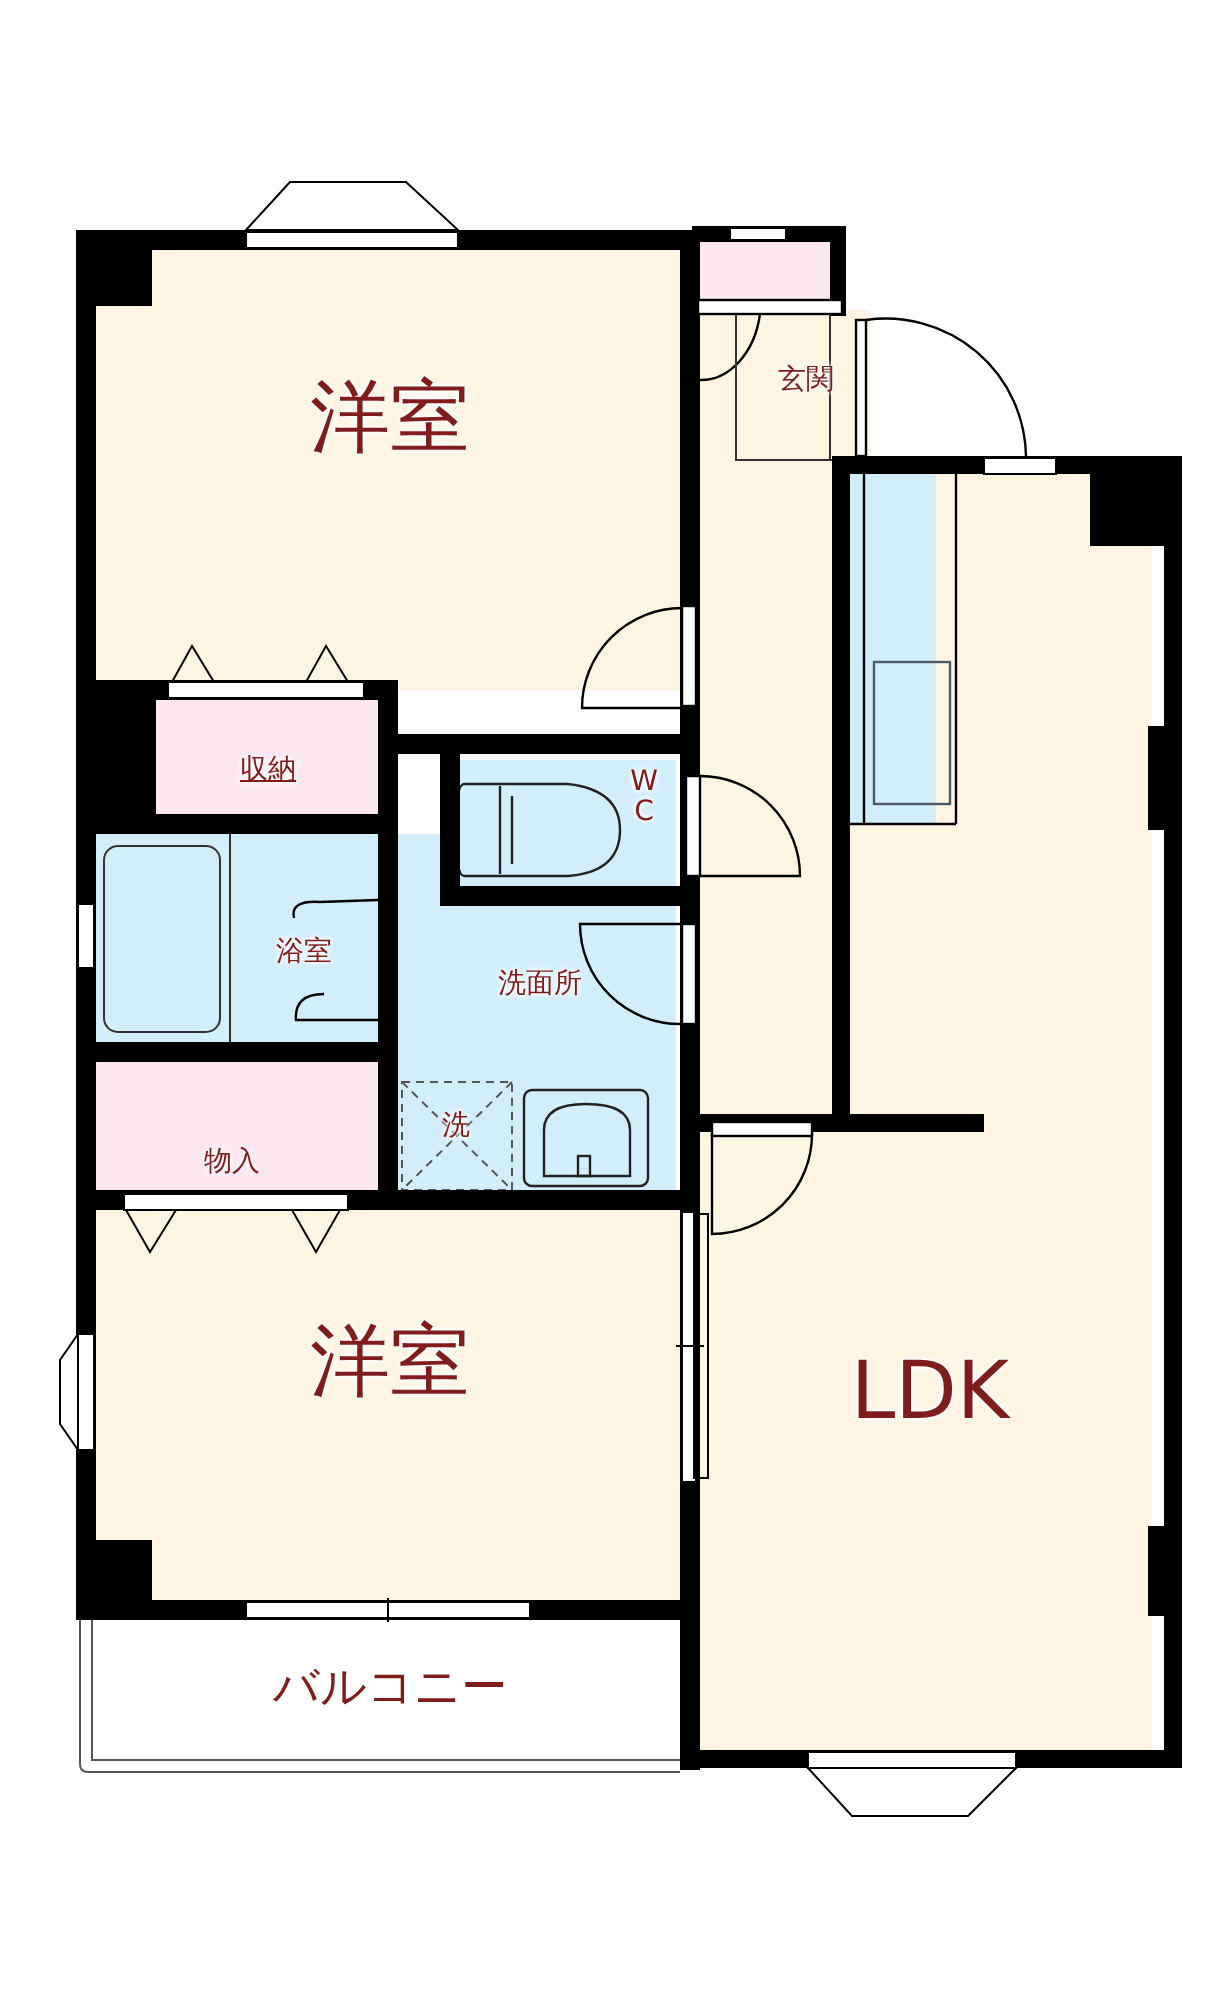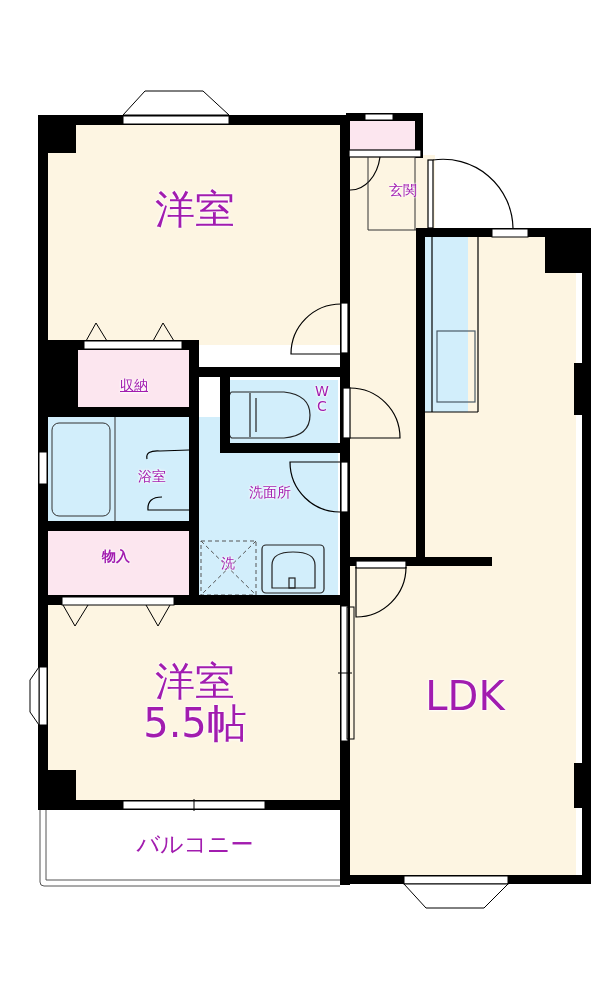--- a/index.html
+++ b/index.html
@@ -1,18 +1,18 @@
 <!DOCTYPE html>
 <html><head>
 <meta charset="utf-8">
 <style>
   html, body { margin:0; padding:0; background:#ffffff; }
   body { width:615px; height:1000px; position:relative; overflow:hidden; font-family:"DejaVu Sans", sans-serif; }
   #plan { position:absolute; left:0; top:0; width:615px; height:1000px; }
-  .lbl { position:absolute; text-align:center; color:#a21caf; line-height:1.05; white-space:nowrap;
+  .lbl { position:absolute; text-align:center; color:#7f1d1d; line-height:1.05; white-space:nowrap;
          text-shadow: 0 0 3px #fff, 0 0 3px #fff, 0 0 2px #fff; }
   .big { font-size:40px; }
   .mid { font-size:14px; }
   .sm  { font-size:23px; }
 </style>
 </head>
 <body>
 
 <svg id="plan" viewBox="0 0 615 1000" xmlns="http://www.w3.org/2000/svg">
 
@@ -152,30 +152,29 @@
     <path d="M46 810 L46 880 L340 880"></path>
   </g>
 </svg>
 
 <div class="lbl big" style="left:130px; top:188px; width:130px;">
   <div>洋室</div>
 </div>
 
 <div class="lbl big" style="left:120px; top:660px; width:150px;">
   <div>洋室</div>
-  <div>5.5帖</div>
 </div>
 
 <div class="lbl big" style="left:395px; top:675px; width:140px;">
   <div>LDK</div>
 </div>
 
 <div class="lbl mid" style="left:373px; top:183px; width:60px;">玄関</div>
 <div class="lbl mid" style="left:98px; top:378px; width:72px;text-decoration:underline;">収納</div>
-<div class="lbl mid" style="left:80px; top:549px; width:72px;font-weight:bold;">物入</div>
+<div class="lbl mid" style="left:80px; top:574px; width:72px;">物入</div>
 <div class="lbl mid" style="left:120px; top:469px; width:64px;">浴室</div>
 <div class="lbl mid" style="left:220px; top:485px; width:100px;">洗面所</div>
 <div class="lbl mid" style="left:212px; top:556px; width:32px;">洗</div>
 <div class="lbl mid" style="left:308px; top:384px; width:28px;">
   <div>W</div>
   <div>C</div>
 </div>
 <div class="lbl sm" style="left:110px; top:832px; width:170px;">バルコニー</div>
 
 </body></html>

